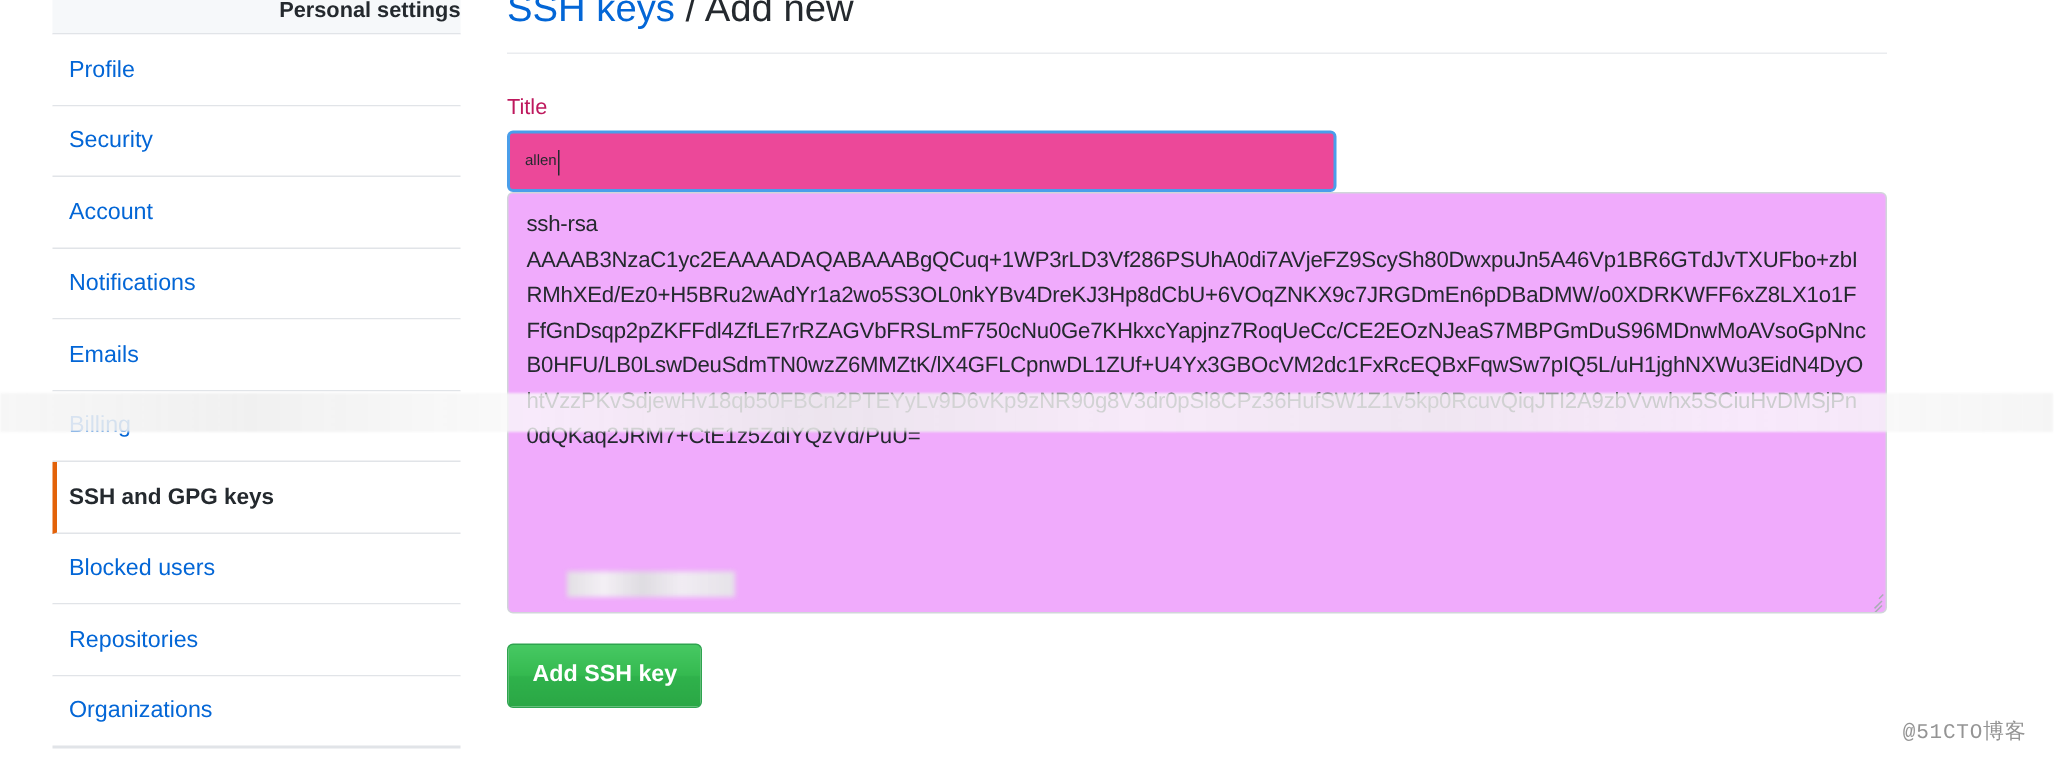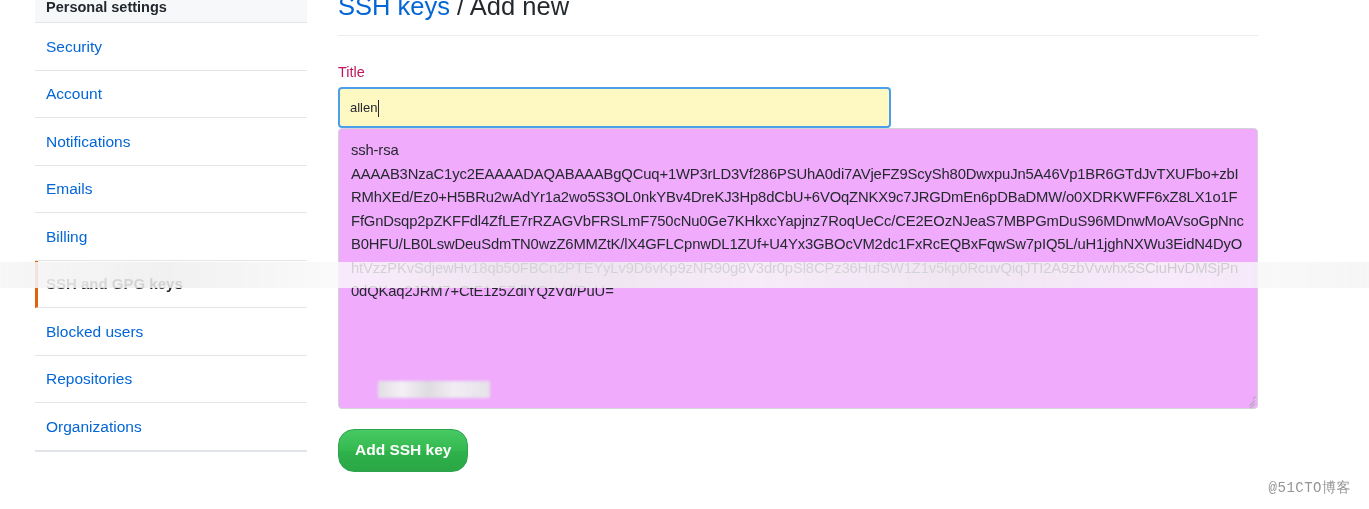--- a/index.html
+++ b/index.html
@@ -27,20 +27,21 @@
   .sidebar-header {
     background: #f6f8fa;
     border-bottom: 1px solid #e1e4e8;
     color: #24292e;
     font-size: 14.5px;
     font-weight: bold;
     padding: 0 0 10px 11px;
     line-height: 14px;
     box-sizing: border-box;
     height: 23px;
+    text-align: right;
   }
   .side-row {
     border-bottom: 1px solid #e1e4e8;
     height: 47.5px;
     display: flex;
     align-items: center;
     padding-left: 11px;
     box-sizing: border-box;
     position: relative;
     background: #ffffff;
@@ -102,23 +103,23 @@
     margin-bottom: 7px;
     line-height: 16px;
   }
 
   .title-input {
     box-sizing: border-box;
     width: 553px;
     height: 41px;
     border: 2px solid #4a9eea;
     border-radius: 4px;
-    background: #fef9c3;
+    background: #ec4899;
     font-family: "Liberation Sans", sans-serif;
-    font-size: 13px;
+    font-size: 10px;
     color: #24292e;
     padding: 0 10px;
     outline: none;
     display: flex;
     align-items: center;
     position: relative;
   }
   .title-input .tv {
     line-height: 1;
   }
@@ -171,21 +172,21 @@
     transform: rotate(-45deg);
   }
   .resize-grip i:nth-child(1) { bottom: 2px;  width: 11px; }
   .resize-grip i:nth-child(2) { bottom: 5.5px; width: 7px; }
   .resize-grip i:nth-child(3) { bottom: 9px;  width: 3.5px; }
 
   .submit-btn {
     margin-top: 20px;
     display: inline-block;
     border: 1px solid #2ea44f;
-    border-radius: 16px;
+    border-radius: 4px;
     background: linear-gradient(180deg, #47c963 0%, #34b94f 50%, #2fb24b 51%, #2aa745 100%);
     color: #ffffff;
     font-size: 15.5px;
     font-weight: bold;
     font-family: "Liberation Sans", sans-serif;
     padding: 12px 16px 13px 16px;
     line-height: 1;
     cursor: pointer;
     text-align: center;
   }
@@ -239,20 +240,23 @@
     z-index: 7;
   }
 </style>
 </head>
 <body>
 
 <div class="sidebar">
   <div class="sidebar-header">Personal settings</div>
 
   <div class="side-row">
+    <span class="side-label">Profile</span>
+  </div>
+  <div class="side-row">
     <span class="side-label">Security</span>
   </div>
   <div class="side-row">
     <span class="side-label">Account</span>
   </div>
   <div class="side-row">
     <span class="side-label">Notifications</span>
   </div>
   <div class="side-row">
     <span class="side-label">Emails</span>

